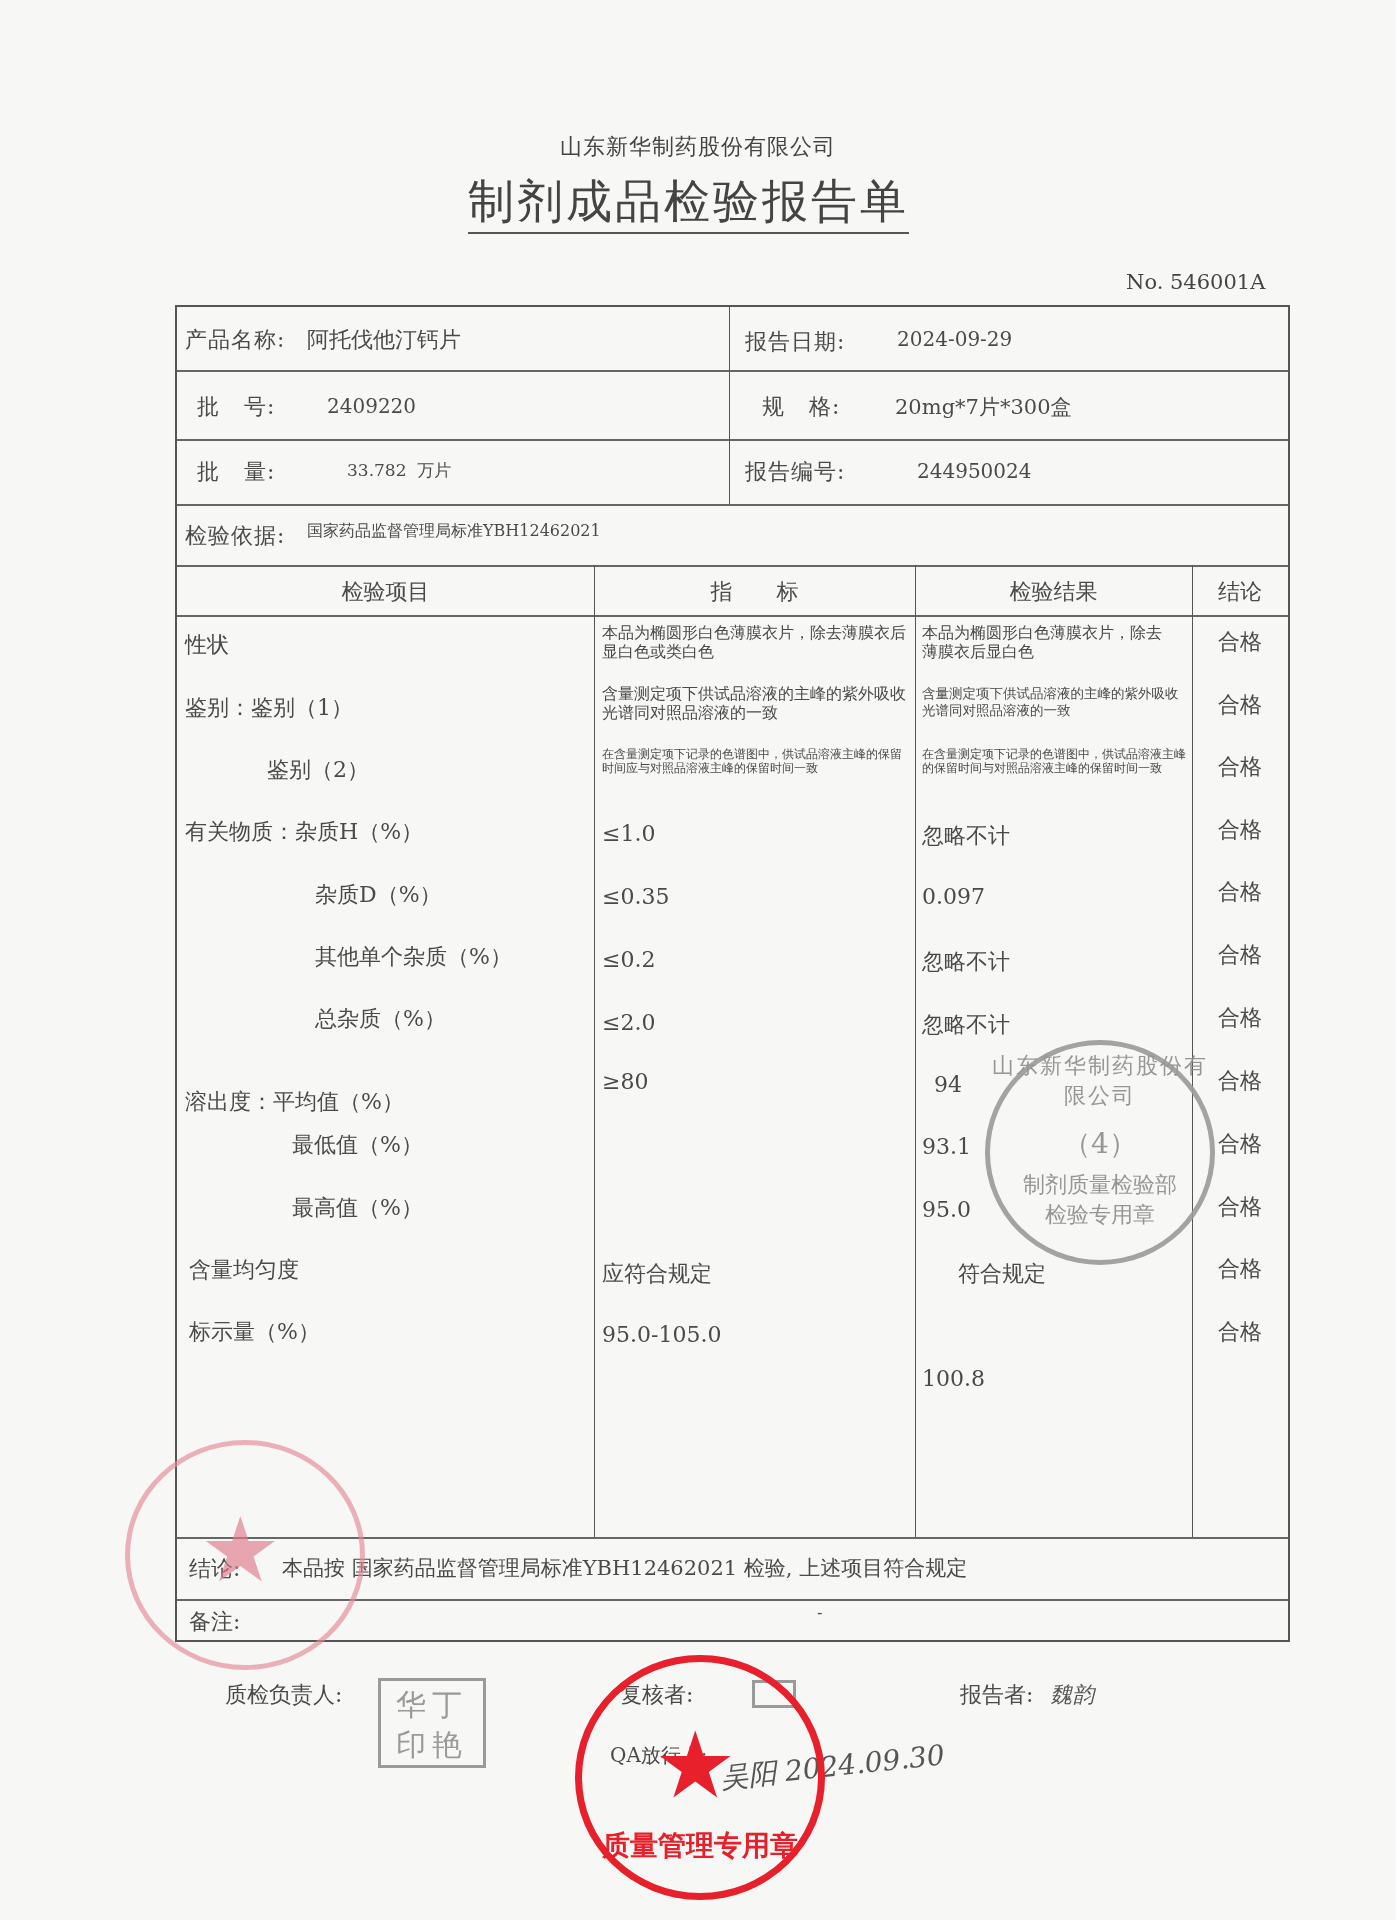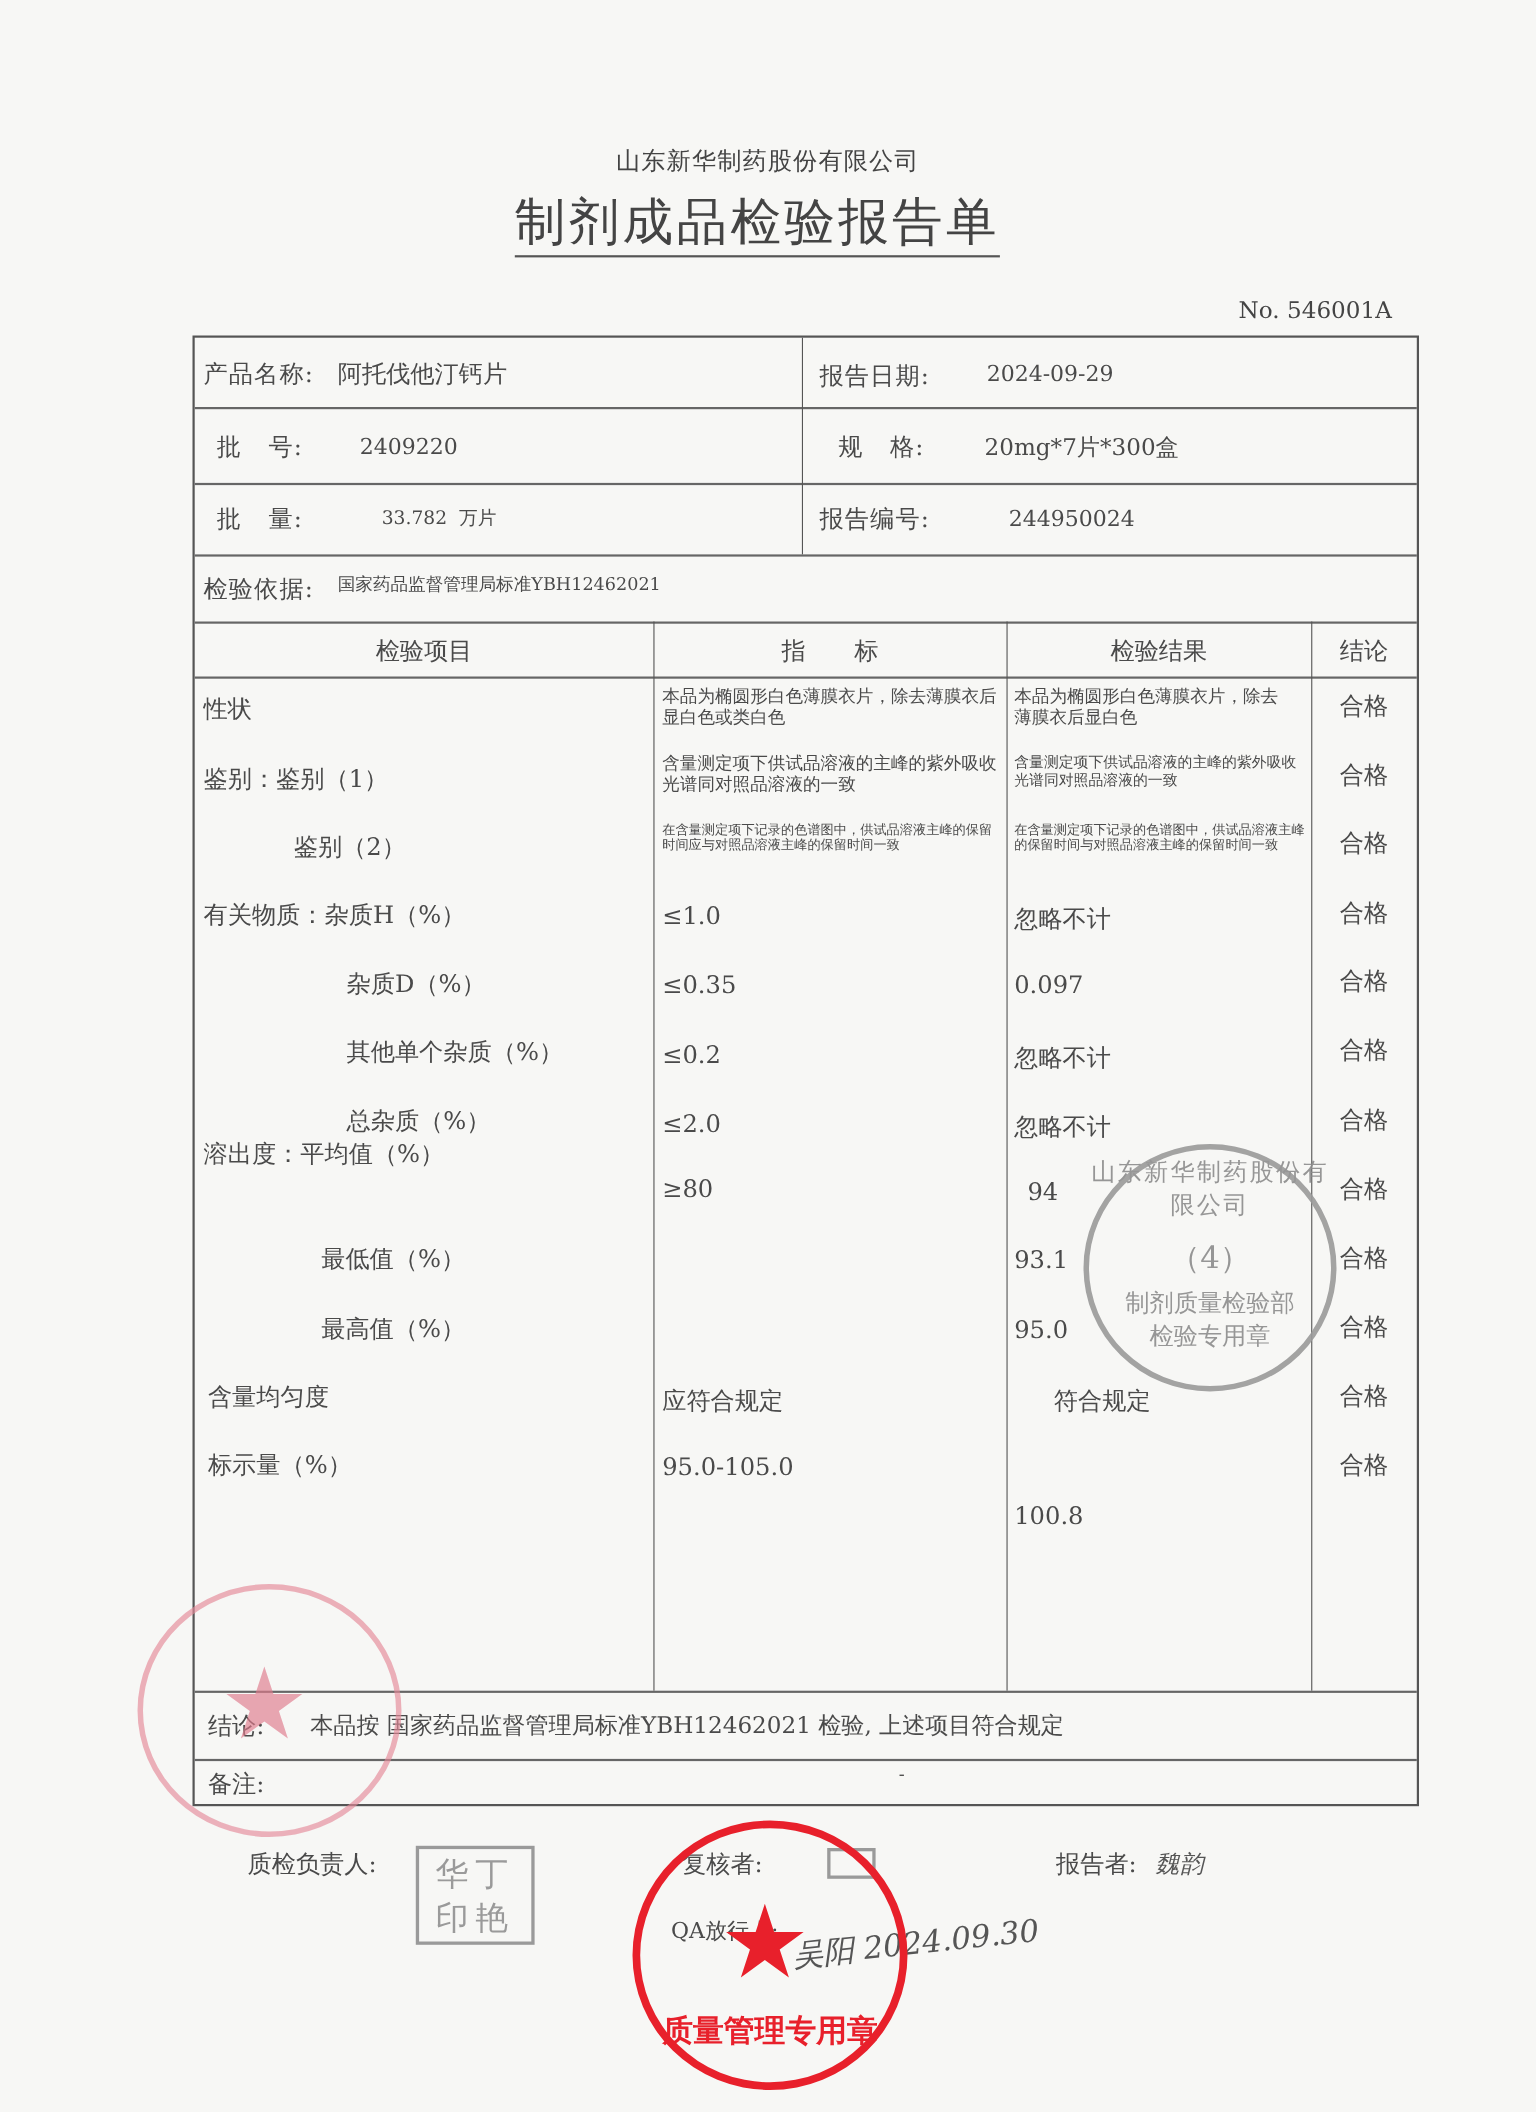--- a/index.html
+++ b/index.html
@@ -132,21 +132,21 @@
   </div>
 
   <div>
     <div class="cell" style="left:138px; top:697px;">总杂质（%）</div>
     <div class="cell" style="left:425px; top:703px;">≤2.0</div>
     <div class="cell" style="left:745px; top:703px;">忽略不计</div>
     <div class="cell ctr" style="left:1015px; width:96px; top:696px;">合格</div>
   </div>
 
   <div>
-    <div class="cell" style="left:8px; top:727px;text-align:center;">溶出度：平均值（%）</div>
+    <div class="cell" style="left:8px; top:780px;text-align:center;">溶出度：平均值（%）</div>
     <div class="cell" style="left:425px; top:762px;">≥80</div>
     <div class="cell" style="left:745px; top:765px;margin-left:12px;">94</div>
     <div class="cell ctr" style="left:1015px; width:96px; top:759px;">合格</div>
   </div>
 
   <div>
     <div class="cell" style="left:115px; top:823px;">最低值（%）</div>
     <div class="cell" style="left:425px; top:825px;"></div>
     <div class="cell" style="left:745px; top:827px;">93.1</div>
     <div class="cell ctr" style="left:1015px; width:96px; top:822px;">合格</div>

